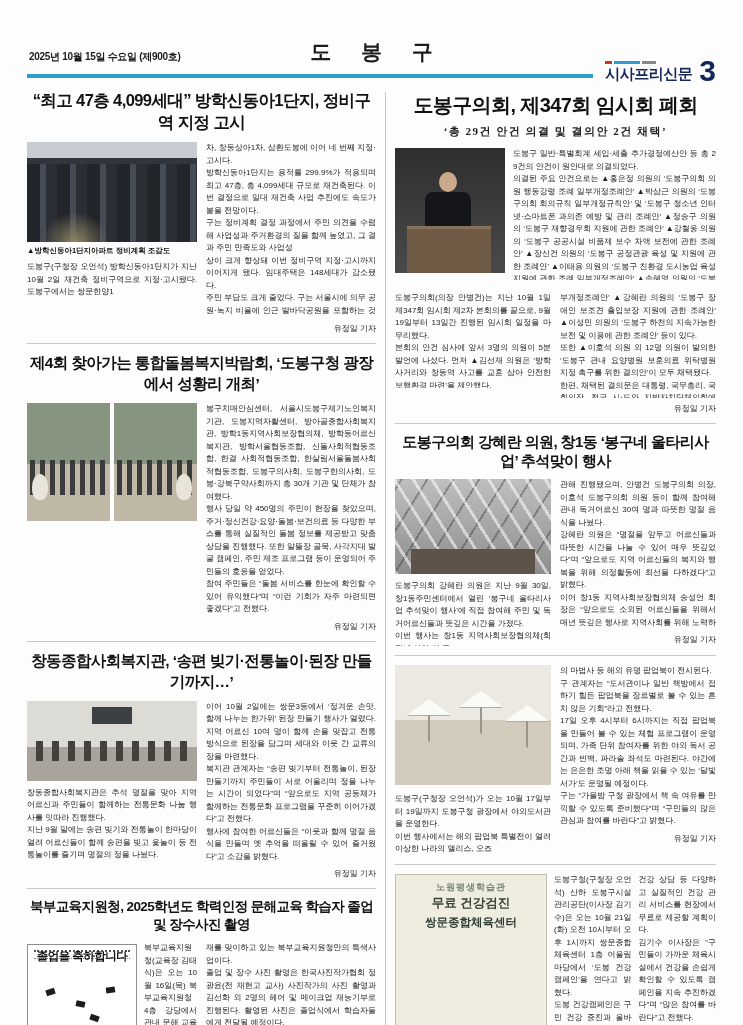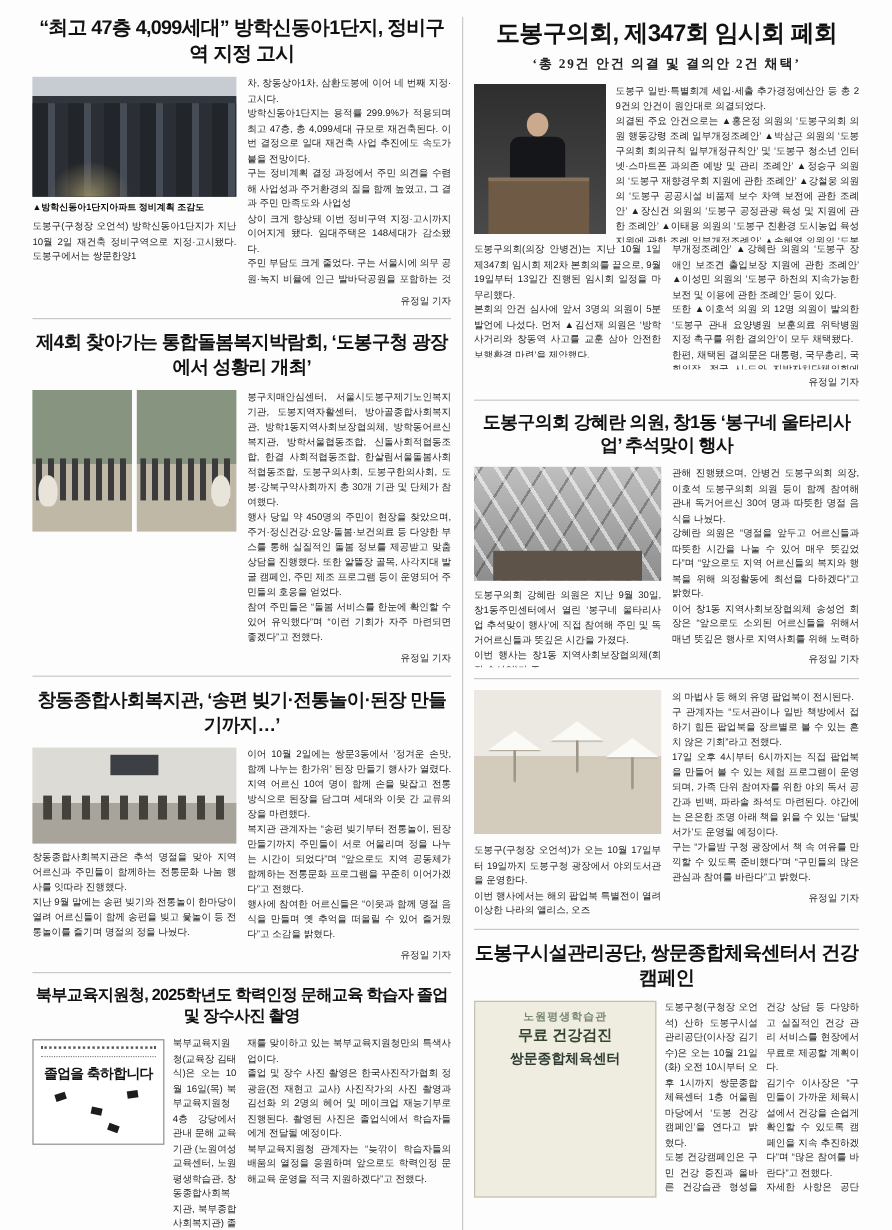--- a/index.html
+++ b/index.html
@@ -78,39 +78,55 @@
   .ph-a5 .screen{position:absolute;left:38%;top:8%;width:24%;height:22%;background:#3c3f44;}
   .ph-a6{height:120px;background:linear-gradient(#ebe9e2 0 46%,#d3ccbd 46% 100%);}
   .umb{position:absolute;width:0;height:0;border-left:22px solid transparent;
        border-right:22px solid transparent;border-bottom:16px solid #fafaf7;
        filter:drop-shadow(0 1px 0 #b5ad9c);}
   .umb:after{content:"";position:absolute;left:-1px;top:16px;width:2px;height:26px;background:#9d958a;}
   .u1{left:12px;top:34px;} .u2{left:64px;top:26px;} .u3{left:110px;top:40px;}
   .ph-a7{float:left;width:108px;height:86px;margin:2px 7px 3px 0;background:#fff;border:1px solid #8e8e8e;}
   .ph-a7 .scribble{position:absolute;left:6px;right:6px;top:5px;height:6px;
     border-top:2px dotted #555;border-bottom:1px dotted #888;}
-  .grad-text{position:absolute;left:0;right:0;top:20px;text-align:center;
+  .grad-text{position:absolute;left:0;right:0;top:4px;text-align:center;
     font-size:11.5px;font-weight:bold;letter-spacing:-.5px;color:#111;}
   .cap{position:absolute;width:9px;height:6px;background:#1d1d1d;}
   .c1{left:18px;top:44px;transform:rotate(-18deg);}
   .c2{left:48px;top:56px;transform:rotate(12deg);}
   .c3{left:78px;top:42px;transform:rotate(-8deg);}
   .c4{left:62px;top:70px;transform:rotate(20deg);}
   
   .poster{flex:0 0 auto;width:152px;height:164px;background:#efece0;border:1px solid #c4bfae;
           text-align:center;padding:6px 5px;box-sizing:border-box;}
   .po-t1{font-size:9px;font-weight:bold;color:#77876f;letter-spacing:1px;}
   .po-t2{font-size:12.5px;font-weight:bold;color:#37452f;margin-top:1px;}
   .po-t3{font-size:11.5px;font-weight:bold;color:#2e3b33;margin-top:3px;}
 </style>
 </head>
 <body>
 
 <div class="page">
 
+  <header class="header">
+    <div class="h-date">2025년 10월 15일 수요일 (제900호)</div>
+    <div class="h-section">도 봉 구</div>
+    <div class="h-brand">
+      <div class="brand-box">
+        <div class="brand-deco">
+            <i></i>
+            <i></i>
+            <i></i>
+          </div>
+        <span class="brand-name">시사프리신문</span>
+      </div>
+      <span class="page-num">3</span>
+    </div>
+    <div class="blue-rule"></div>
+  </header>
 
   <div class="content">
 
     <div class="col-left">
 
       <article>
         <h2 class="hl hl-a1">“최고 47층 4,099세대” 방학신동아1단지, 정비구역 지정 고시</h2>
         <div class="cols">
           <div class="subcol">
             <div class="photo ph-a1">
@@ -218,21 +234,21 @@
           <div class="photo ph-a2">
             <span class="fig-head"></span>
             <span class="fig-body"></span>
             <span class="podium"></span>
           </div>
           <div class="subcol">
             <div class="body mh132"> 도봉구 일반·특별회계 세입·세출 추가경정예산안 등 총 29건의 안건이 원안대로 의결되었다.
  의결된 주요 안건으로는 ▲홍은정 의원의 ‘도봉구의회 의원 행동강령 조례 일부개정조례안’ ▲박삼근 의원의 ‘도봉구의회 회의규칙 일부개정규칙안’ 및 ‘도봉구 청소년 인터넷·스마트폰 과의존 예방 및 관리 조례안’ ▲정승구 의원의 ‘도봉구 재향경우회 지원에 관한 조례안’ ▲강철웅 의원의 ‘도봉구 공공시설 비품제 보수 차액 보전에 관한 조례안’ ▲장신건 의원의 ‘도봉구 공정관광 육성 및 지원에 관한 조례안’ ▲이태용 의원의 ‘도봉구 친환경 도시농업 육성지원에 관한 조례 일부개정조례안’ ▲손혜영 의원의 ‘도봉구 저장강박 의심가구 지원 조례 일</div>
           </div>
         </div>
-        <div class="cols" style="margin-top:0">
+        <div class="cols" style="margin-top:12px">
           <div class="subcol">
             <div class="body mh96"> 도봉구의회(의장 안병건)는 지난 10월 1일 제347회 임시회 제2차 본회의를 끝으로, 9월 19일부터 13일간 진행된 임시회 일정을 마무리했다.
  본회의 안건 심사에 앞서 3명의 의원이 5분 발언에 나섰다. 먼저 ▲김선재 의원은 ‘방학사거리와 창동역 사고를 교훈 삼아 안전한 보행환경 마련’을 제안했다.</div>
           </div>
           <div class="subcol">
             <div class="body mh106">부개정조례안’ ▲강혜란 의원의 ‘도봉구 장애인 보조견 출입보장 지원에 관한 조례안’ ▲이성민 의원의 ‘도봉구 하천의 지속가능한 보전 및 이용에 관한 조례안’ 등이 있다.
  또한 ▲이호석 의원 외 12명 의원이 발의한 ‘도봉구 관내 요양병원 보훈의료 위탁병원 지정 촉구를 위한 결의안’이 모두 채택됐다.
  한편, 채택된 결의문은 대통령, 국무총리, 국회의장, 전국 시·도와 지방자치단체의회에 송부할 예정이다.</div>
             <div class="byline">유정일 기자</div>
           </div>
@@ -280,21 +296,20 @@
  17일 오후 4시부터 6시까지는 직접 팝업북을 만들어 볼 수 있는 체험 프로그램이 운영되며, 가족 단위 참여자를 위한 야외 독서 공간과 빈백, 파라솔 좌석도 마련된다. 야간에는 은은한 조명 아래 책을 읽을 수 있는 ‘달빛 서가’도 운영될 예정이다.
  구는 “가을밤 구청 광장에서 책 속 여유를 만끽할 수 있도록 준비했다”며 “구민들의 많은 관심과 참여를 바란다”고 밝혔다.</div>
             <div class="byline">유정일 기자</div>
           </div>
         </div>
       </article>
 
       <hr class="h-divider">
 
       <article>
-        <h2 class="hl hl-a8">도봉구시설관리공단, 쌍문종합체육센터서 건강캠페인</h2>
         <div class="cols" style="gap:7px">
           <div class="poster">
             <div class="po-t1">노원평생학습관</div>
             <div class="po-t2">무료 건강검진</div>
             <div class="po-t3">쌍문종합체육센터</div>
 
           </div>
           <div class="subcol">
             <div class="body mh162"> 도봉구청(구청장 오언석) 산하 도봉구시설관리공단(이사장 김기수)은 오는 10월 21일(화) 오전 10시부터 오후 1시까지 쌍문종합체육센터 1층 어울림마당에서 ‘도봉 건강캠페인’을 연다고 밝혔다.
  도봉 건강캠페인은 구민 건강 증진과 올바른 건강습관 형성을 위해 공단이 정기적으로 여는 프로그램이다. 체육시설을 찾는 도봉구민 누구나 무료로 참여할 수 있으며, 생활 속 건강 관리를 돕는 데 목적을 두고 있다.

